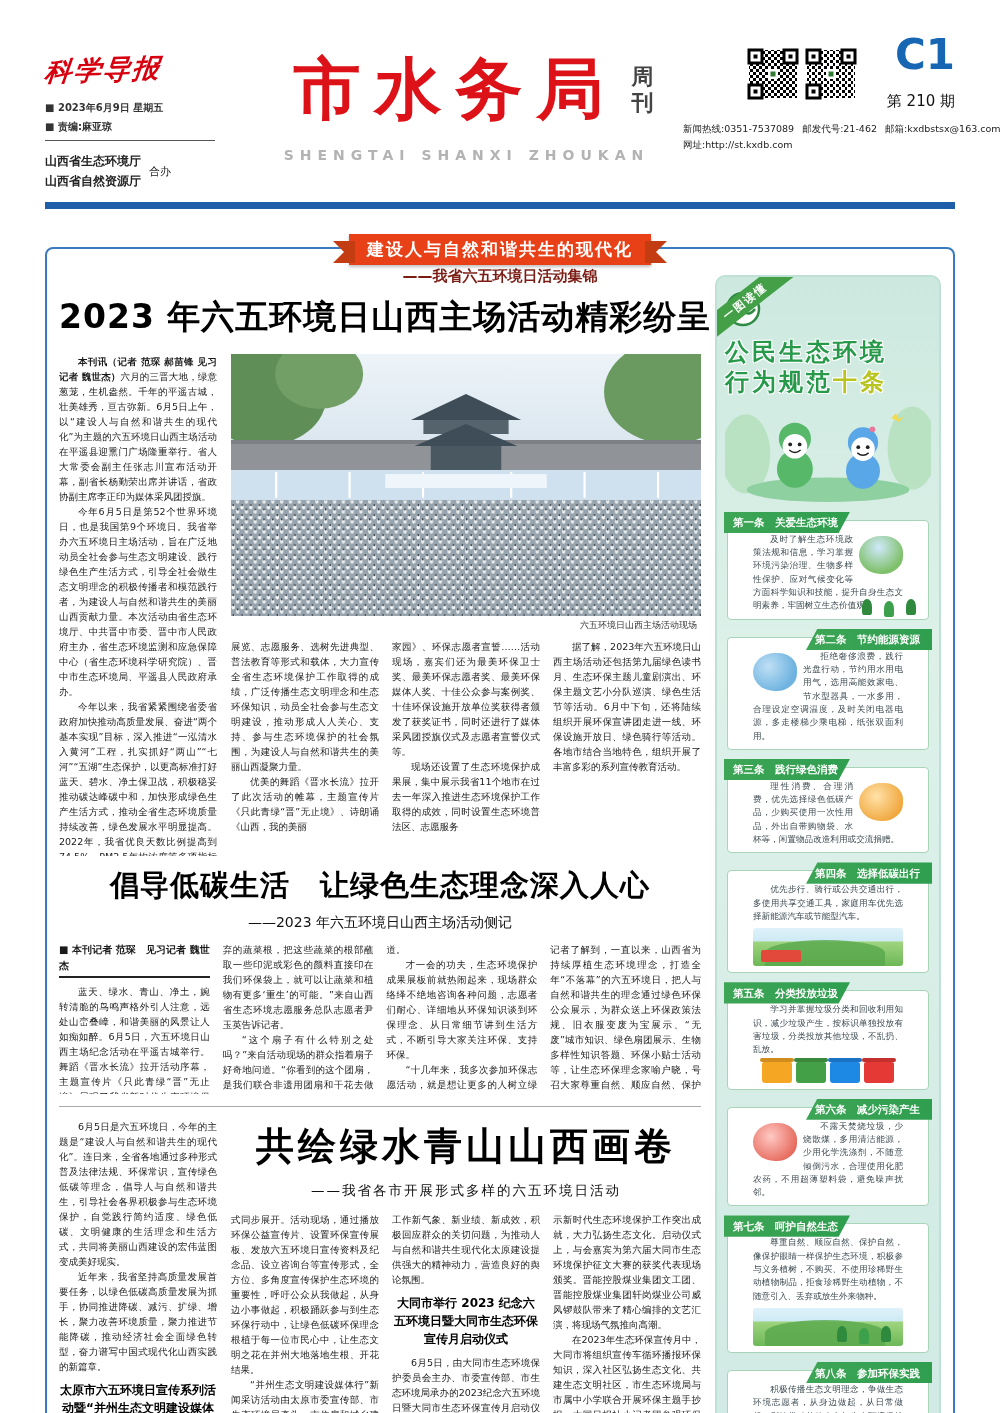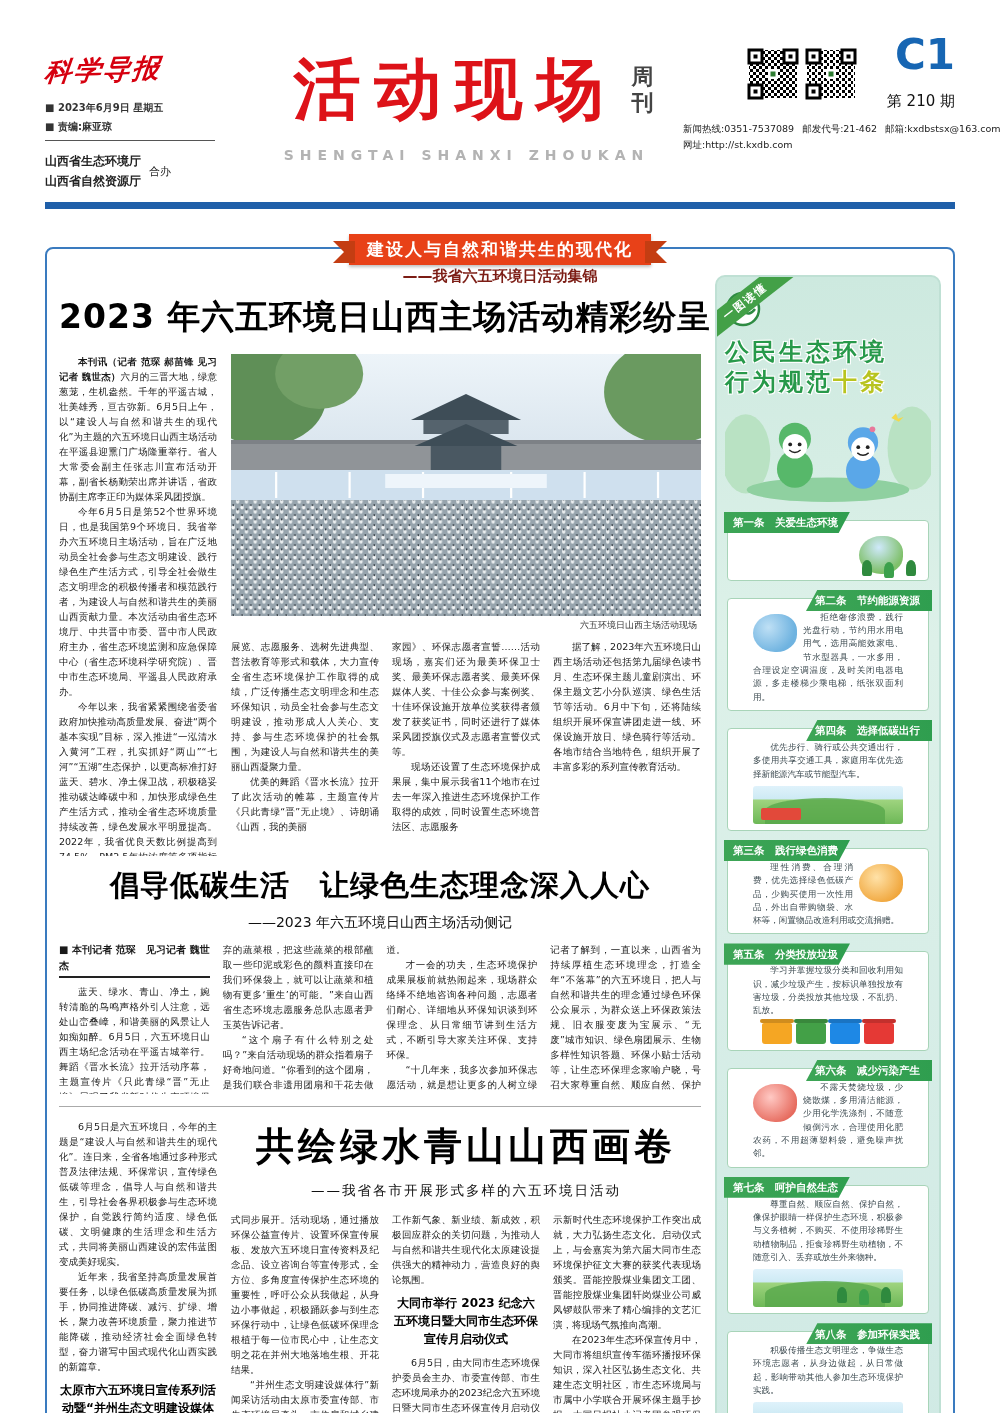--- a/index.html
+++ b/index.html
@@ -118,21 +118,21 @@
         <div class="org-lines">
           <div>山西省生态环境厅</div>
           <div>山西省自然资源厅</div>
         </div>
         <div class="org-suffix">合办</div>
       </div>
     </div>
 
     <div class="mh-center">
       <div class="big-title-row">
-        <div class="big-title">活动现场</div>
+        <div class="big-title">市水务局</div>
         <div class="weekly">
           <span>周</span>
           <span>刊</span>
         </div>
       </div>
       <div class="pinyin">SHENGTAI SHANXI ZHOUKAN</div>
     </div>
 
     <div class="mh-right">
       <div class="mh-right-top">
@@ -341,41 +341,42 @@
         <circle cx="137" cy="51" r="2" fill="#222"></circle>
           <circle cx="147" cy="51" r="2" fill="#222"></circle>
         <path d="M136 57 Q 142 62 148 57" fill="none" stroke="#222" stroke-width="1.5"></path>
         <circle cx="152" cy="32" r="3" fill="#e8789b"></circle>
         <path d="M172 20 l5 -5 l2 6 l6 -2 l-5 5 z" fill="#f2d94e"></path>
       </svg>
 
       <div class="card">
         <div class="card-label lab-left">第一条　关爱生态环境</div>
         <div class="blob fr strip-trees" style="background:radial-gradient(circle at 45% 30%,#cfe9fb,#7fc06a 70%)"></div>
+        <p>及时了解生态环境政策法规和信息，学习掌握环境污染治理、生物多样性保护、应对气候变化等方面科学知识和技能，提升自身生态文明素养，牢固树立生态价值观。</p>
         <div class="clear"></div>
       </div>
 
       <div class="card">
         <div class="card-label lab-right">第二条　节约能源资源</div>
         <div class="blob fl blob-water"></div>
         <p>拒绝奢侈浪费，践行光盘行动，节约用水用电用气，选用高能效家电、节水型器具，一水多用，合理设定空调温度，及时关闭电器电源，多走楼梯少乘电梯，纸张双面利用。</p>
         <div class="clear"></div>
       </div>
 
       <div class="card">
-        <div class="card-label lab-right">第四条　选择低碳出行</div>
-        <p>优先步行、骑行或公共交通出行，多使用共享交通工具，家庭用车优先选择新能源汽车或节能型汽车。</p>
-        <div class="strip strip-bus"></div>
-      </div>
-
-      <div class="card">
         <div class="card-label lab-left">第三条　践行绿色消费</div>
         <div class="blob fr blob-shop"></div>
         <p>理性消费、合理消费，优先选择绿色低碳产品，少购买使用一次性用品，外出自带购物袋、水杯等，闲置物品改造利用或交流捐赠。</p>
         <div class="clear"></div>
+      </div>
+
+      <div class="card">
+        <div class="card-label lab-right">第四条　选择低碳出行</div>
+        <p>优先步行、骑行或公共交通出行，多使用共享交通工具，家庭用车优先选择新能源汽车或节能型汽车。</p>
+        <div class="strip strip-bus"></div>
       </div>
 
       <div class="card">
         <div class="card-label lab-left">第五条　分类投放垃圾</div>
         <p>学习并掌握垃圾分类和回收利用知识，减少垃圾产生，按标识单独投放有害垃圾，分类投放其他垃圾，不乱扔、乱放。</p>
         <div class="bins">
           <div class="bin b1"></div>
             <div class="bin b2"></div>
             <div class="bin b3"></div>
             <div class="bin b4"></div>

